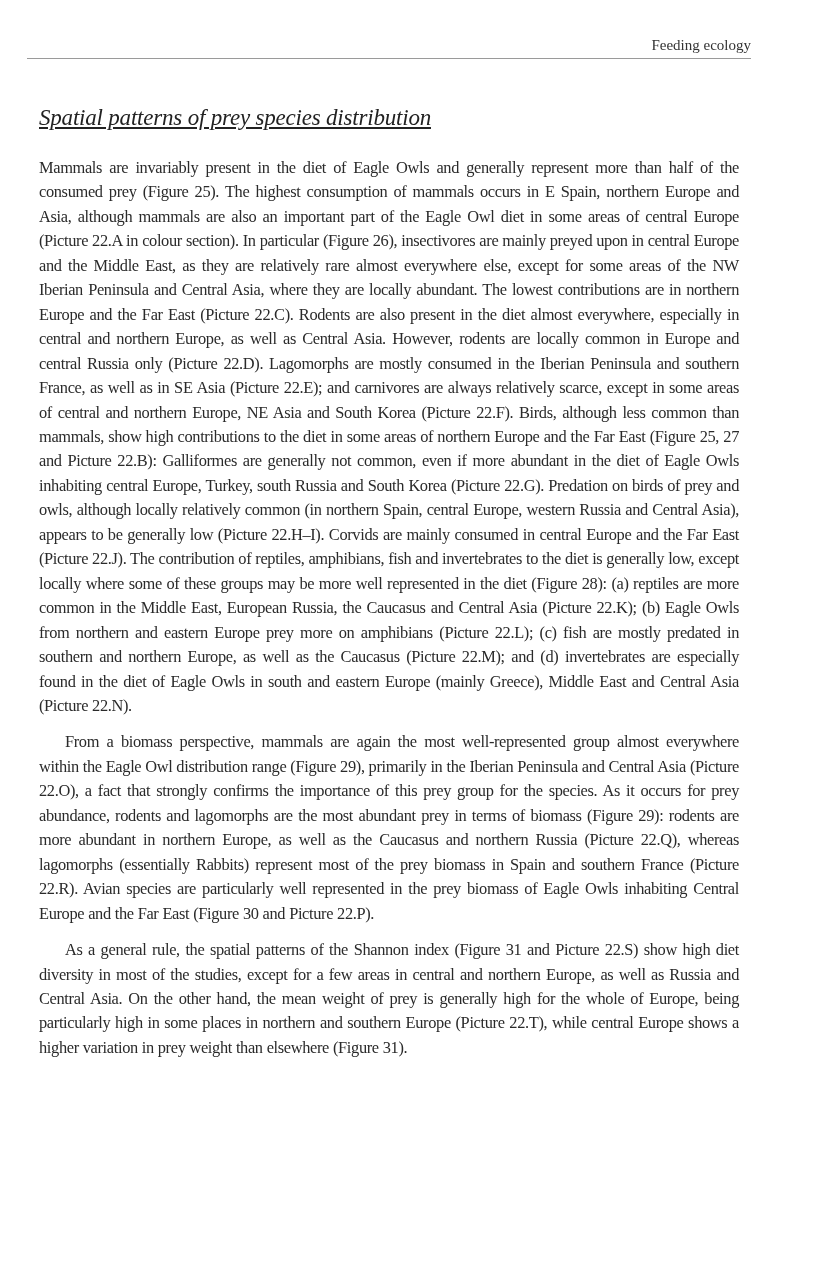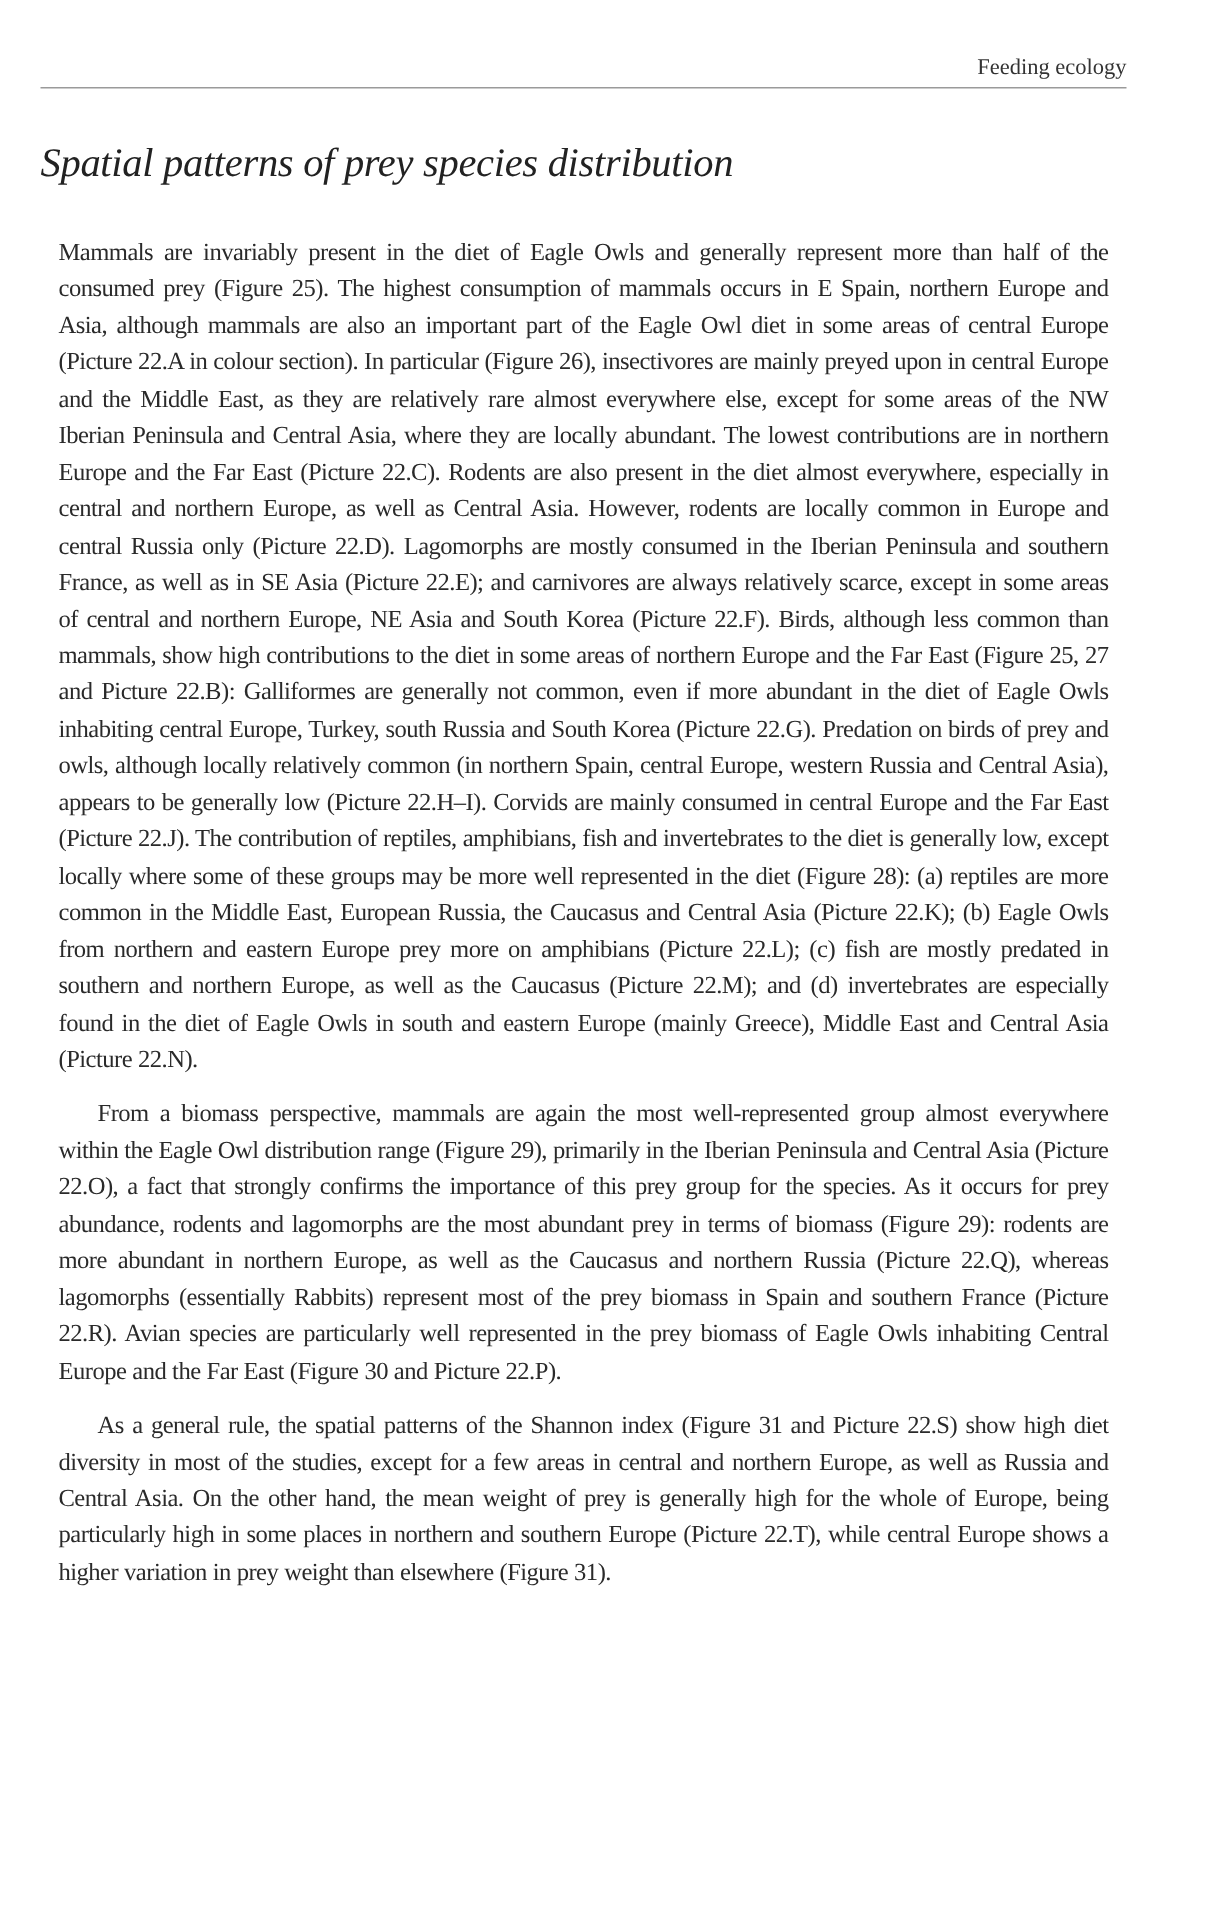--- a/index.html
+++ b/index.html
@@ -1,22 +1,22 @@
 <!DOCTYPE html>
 <html><head>
 <meta charset="utf-8">
 <style>
   html, body { margin: 0; padding: 0; background: #ffffff; }
   body { width: 815px; height: 1280px; position: relative; overflow: hidden;
          font-family: "Liberation Serif", "DejaVu Serif", serif; color: #2a2a2a; }
   .running-head { position: absolute; left: 27px; top: 33px; width: 724px;
                   border-bottom: 1px solid #9a9a9a; height: 25px; }
   .running-head span { position: absolute; right: 0; top: 4px; font-size: 15px; color: #333; }
-  .section-title { position: absolute; left: 27px; top: 93px; margin: 0;
-                   font-size: 27px; font-style: italic; font-weight: normal; color: #222; letter-spacing: -0.2px; }
+  .section-title { position: absolute; left: 27px; top: 93px; margin: 12px;
+                   font-size: 23px; font-style: italic; font-weight: normal; color: #222; letter-spacing: -0.2px; text-decoration: underline; }
   .body-text { position: absolute; left: 27px; top: 144px; width: 724px; }
   .body-text p { margin: 12px; font-size: 16.4px; line-height: 24.45px; text-align: justify;
                  letter-spacing: -0.35px; word-spacing: 0.2px; }
   .body-text p.indent { text-indent: 26px; }
   .page-number { position: absolute; left: 720px; top: 1244px; font-size: 15px; color: #333; margin-top: 40px; }
 </style>
 </head>
 <body>
 
 <div class="running-head">

